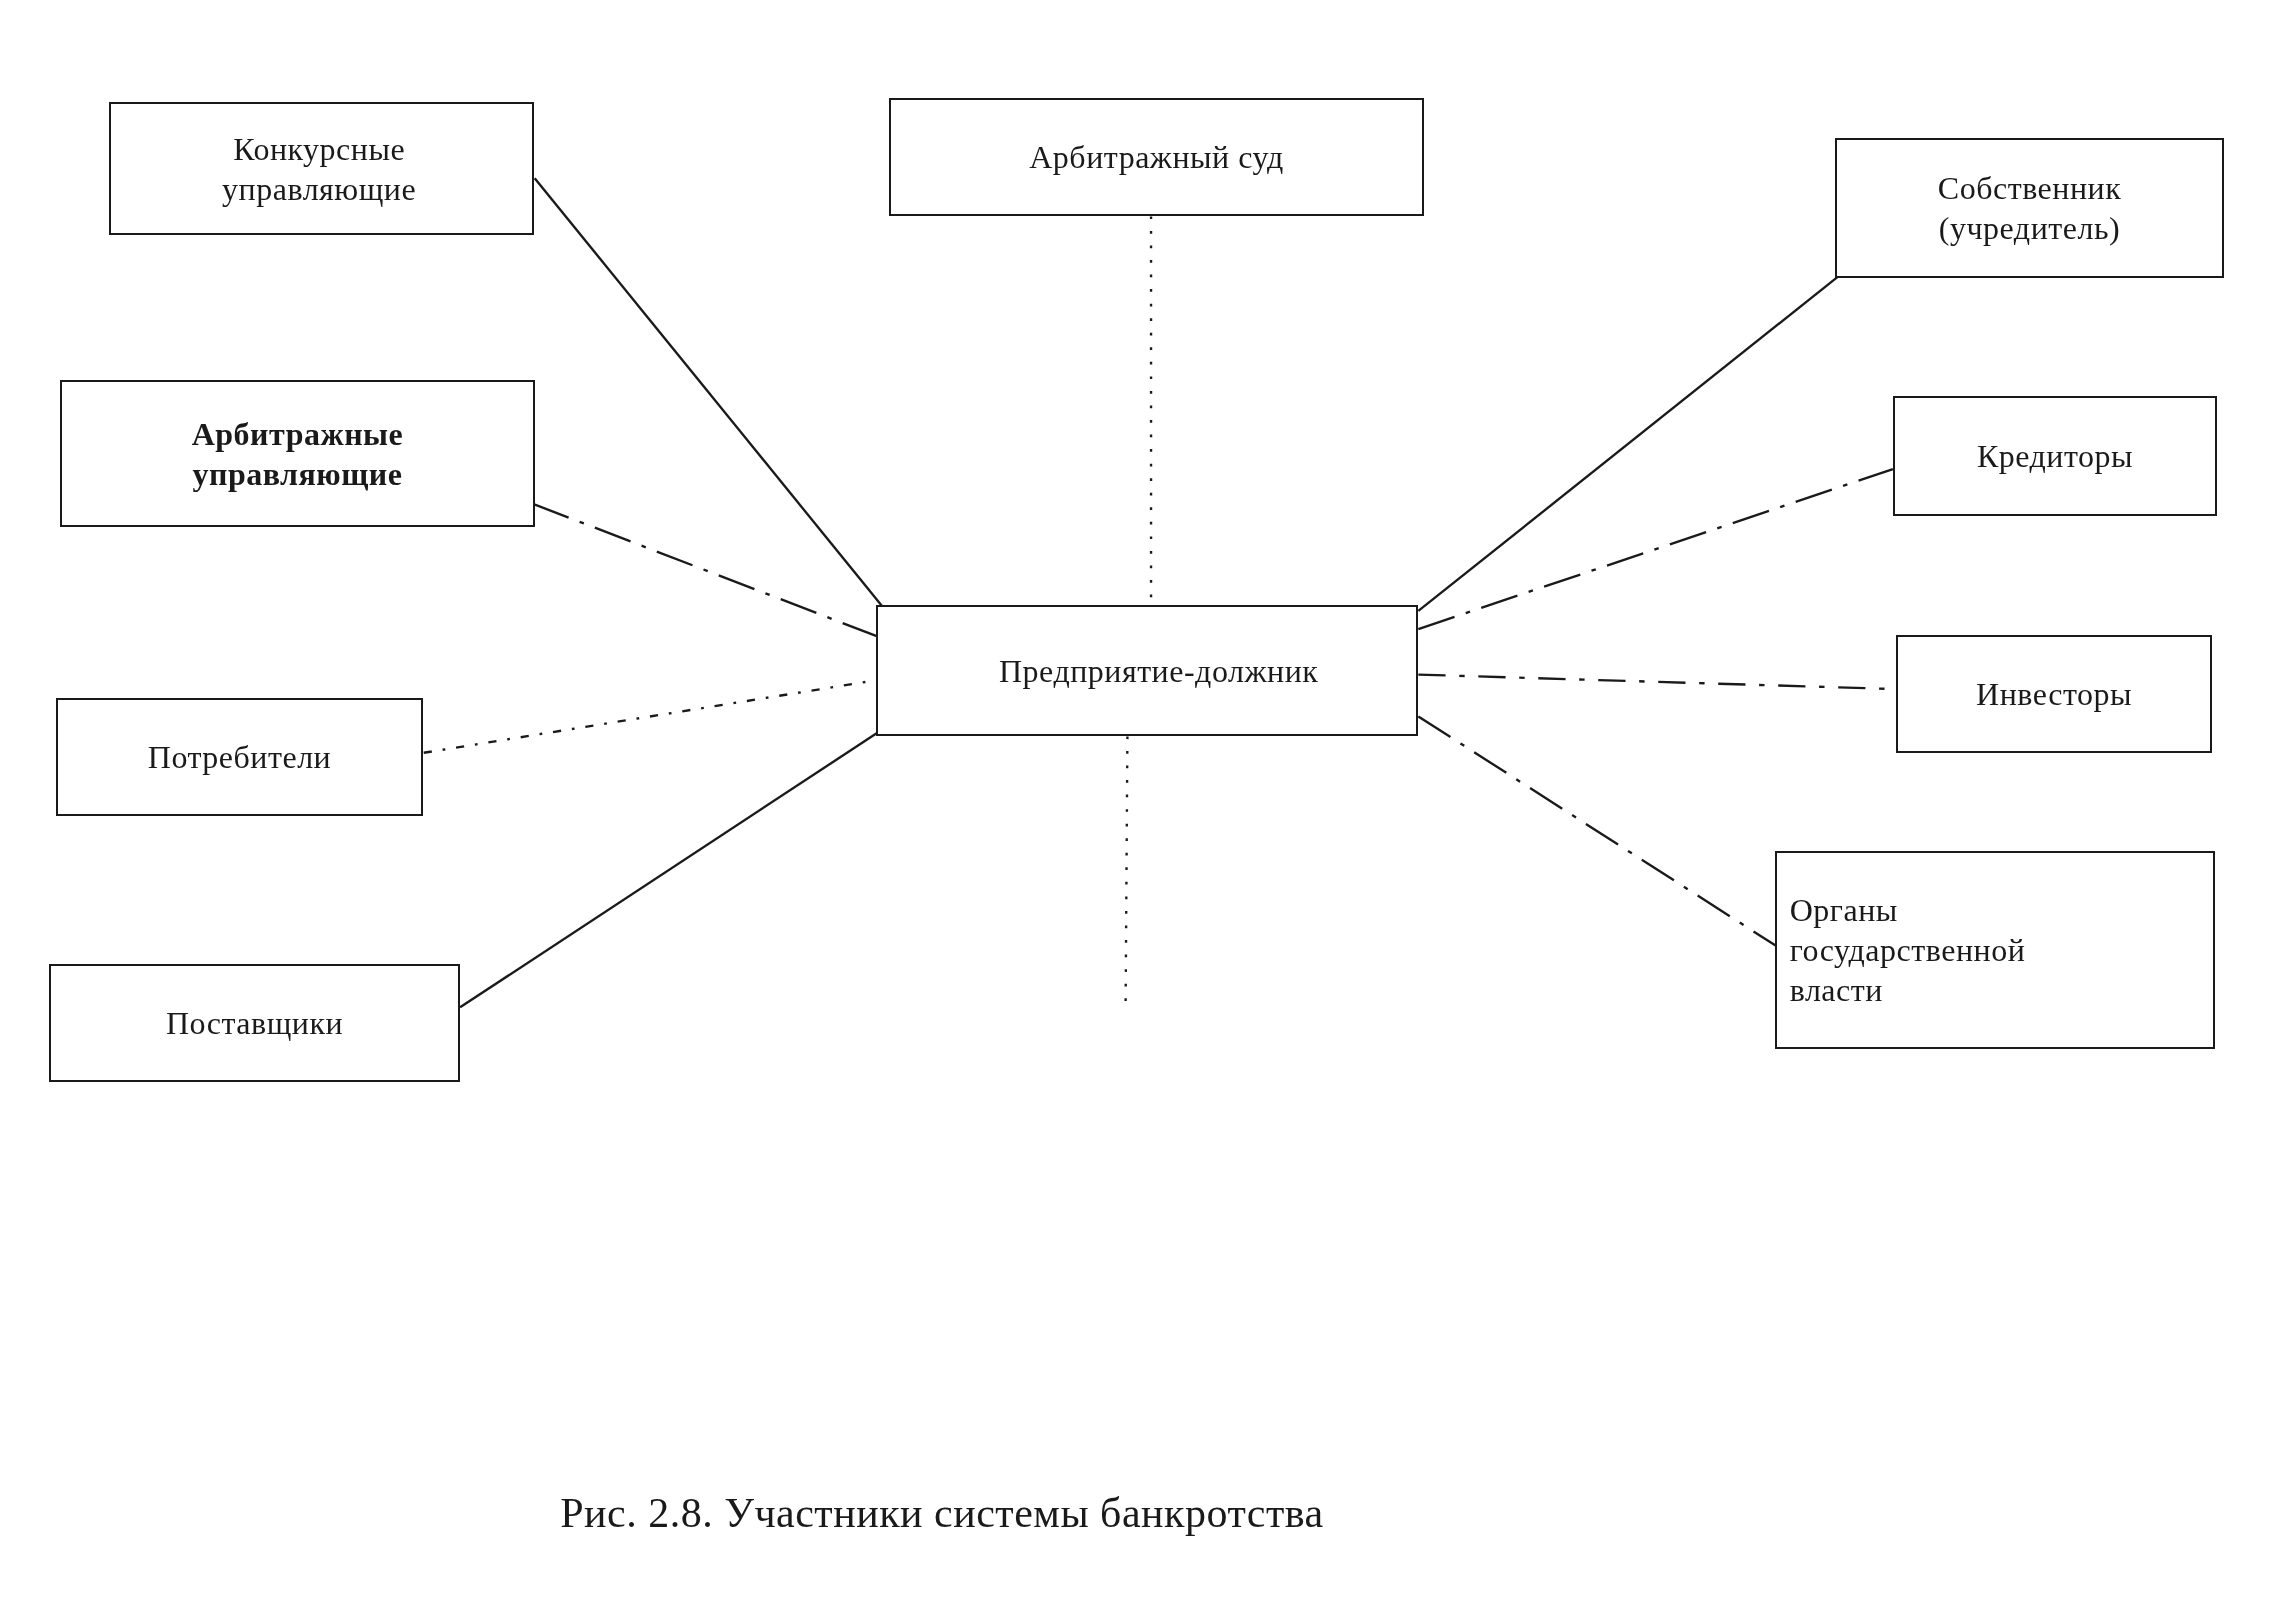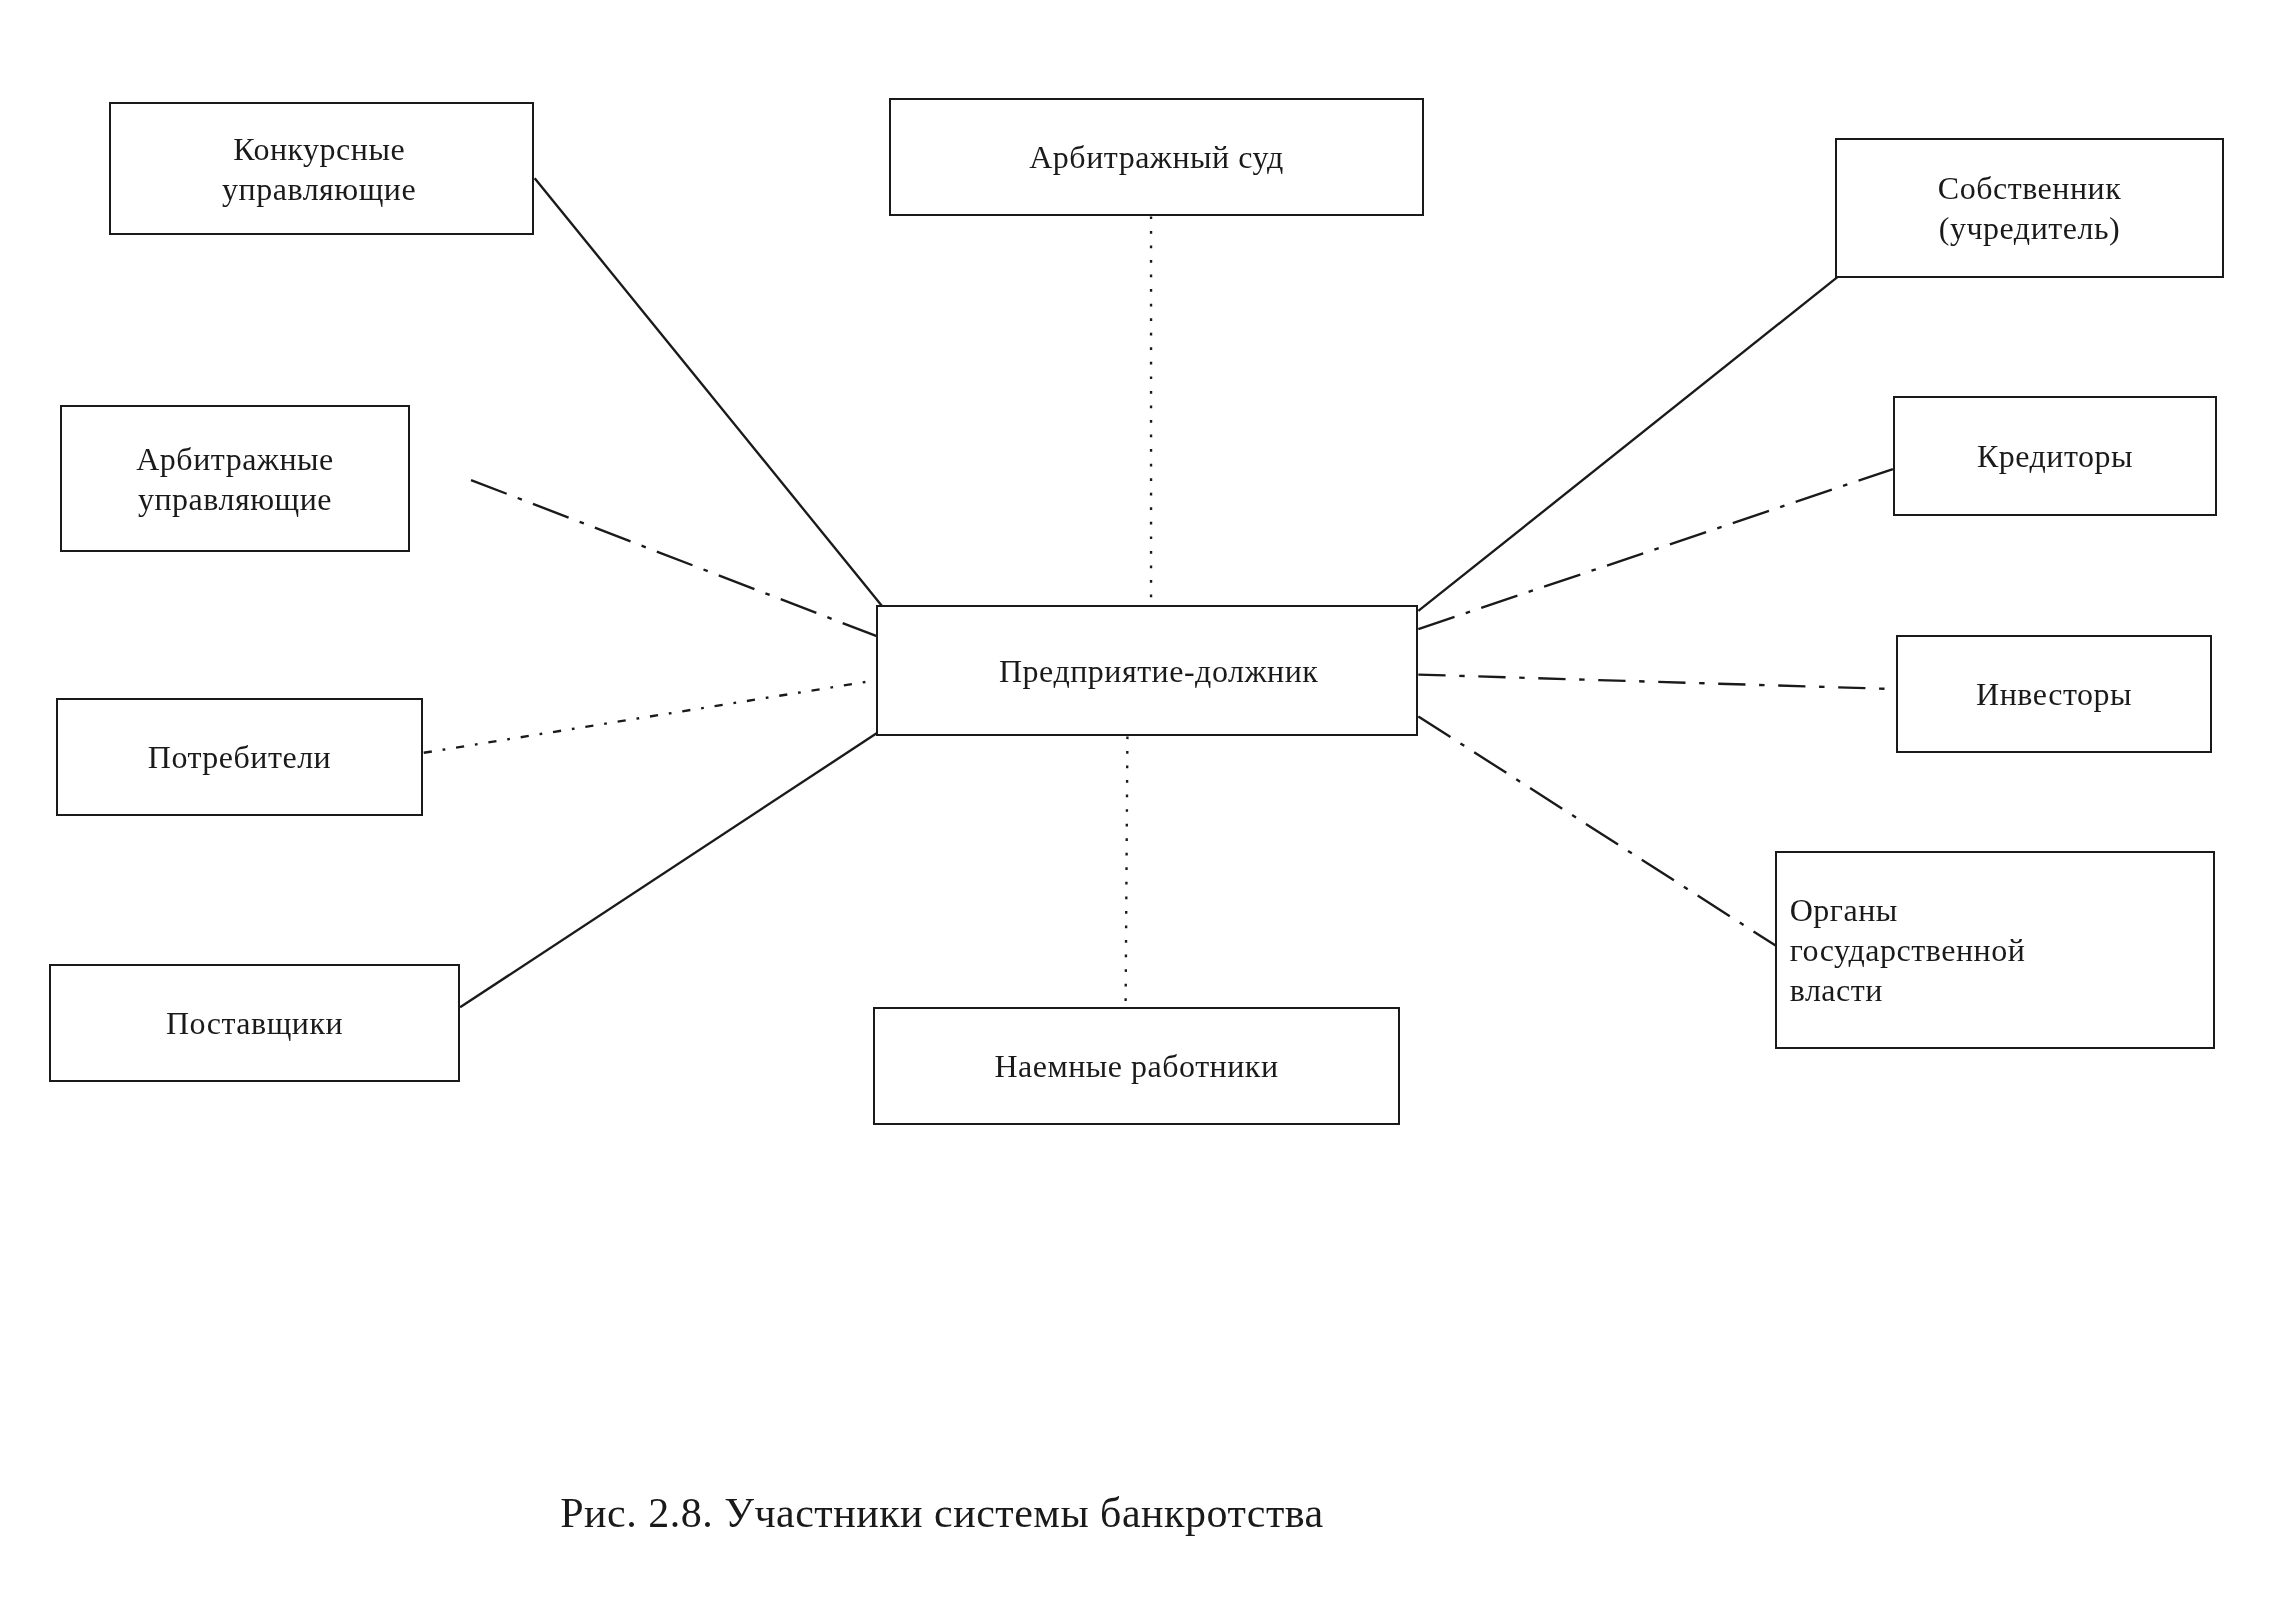--- a/index.html
+++ b/index.html
@@ -46,21 +46,21 @@
   .node-label {
     white-space: pre-line;
     font-size: 32px;
     line-height: 1.25;
     letter-spacing: 0.5px;
   }
 
   .n-trustees    { left: 109px;  top: 102px;  width: 425px; height: 133px; padding-left: 8px; }
   .n-court       { left: 889px;  top: 98px;  width: 535px; height: 118px; }
   .n-owner       { left: 1835px; top: 138px;  width: 389px; height: 140px; }
-  .n-managers    { left: 60px;   top: 405px;  width: 350px; height: 147px; }
+  .n-managers    { left: 60px;   top: 380px;  width: 475px; height: 147px; font-weight: bold; }
   .n-creditors   { left: 1893px; top: 396px;  width: 324px; height: 120px; }
   .n-center      { left: 876px;  top: 605px;  width: 542px; height: 131px; padding-left: 36px; }
   .n-consumers   { left: 56px;   top: 698px;  width: 367px; height: 118px; }
   .n-investors   { left: 1896px; top: 635px;  width: 316px; height: 118px; }
   .n-authorities { left: 1775px; top: 851px;  width: 440px; height: 198px;
                    justify-content: flex-start; text-align: left; }
   .n-suppliers   { left: 49px;   top: 964px; width: 411px; height: 118px; }
   .n-employees   { left: 873px;  top: 1007px; width: 527px; height: 118px; }
 
   .caption {
@@ -129,20 +129,17 @@
   <div class="node n-authorities">
     <span class="node-label">Органы
 государственной
 власти</span>
   </div>
 
   <div class="node n-suppliers">
     <span class="node-label">Поставщики</span>
   </div>
 
-  <div class="node n-employees">
-    <span class="node-label">Наемные работники</span>
-  </div>
 
   <div class="caption">Рис. 2.8. Участники системы банкротства</div>
 
 </div>
 
 
 </body></html>

